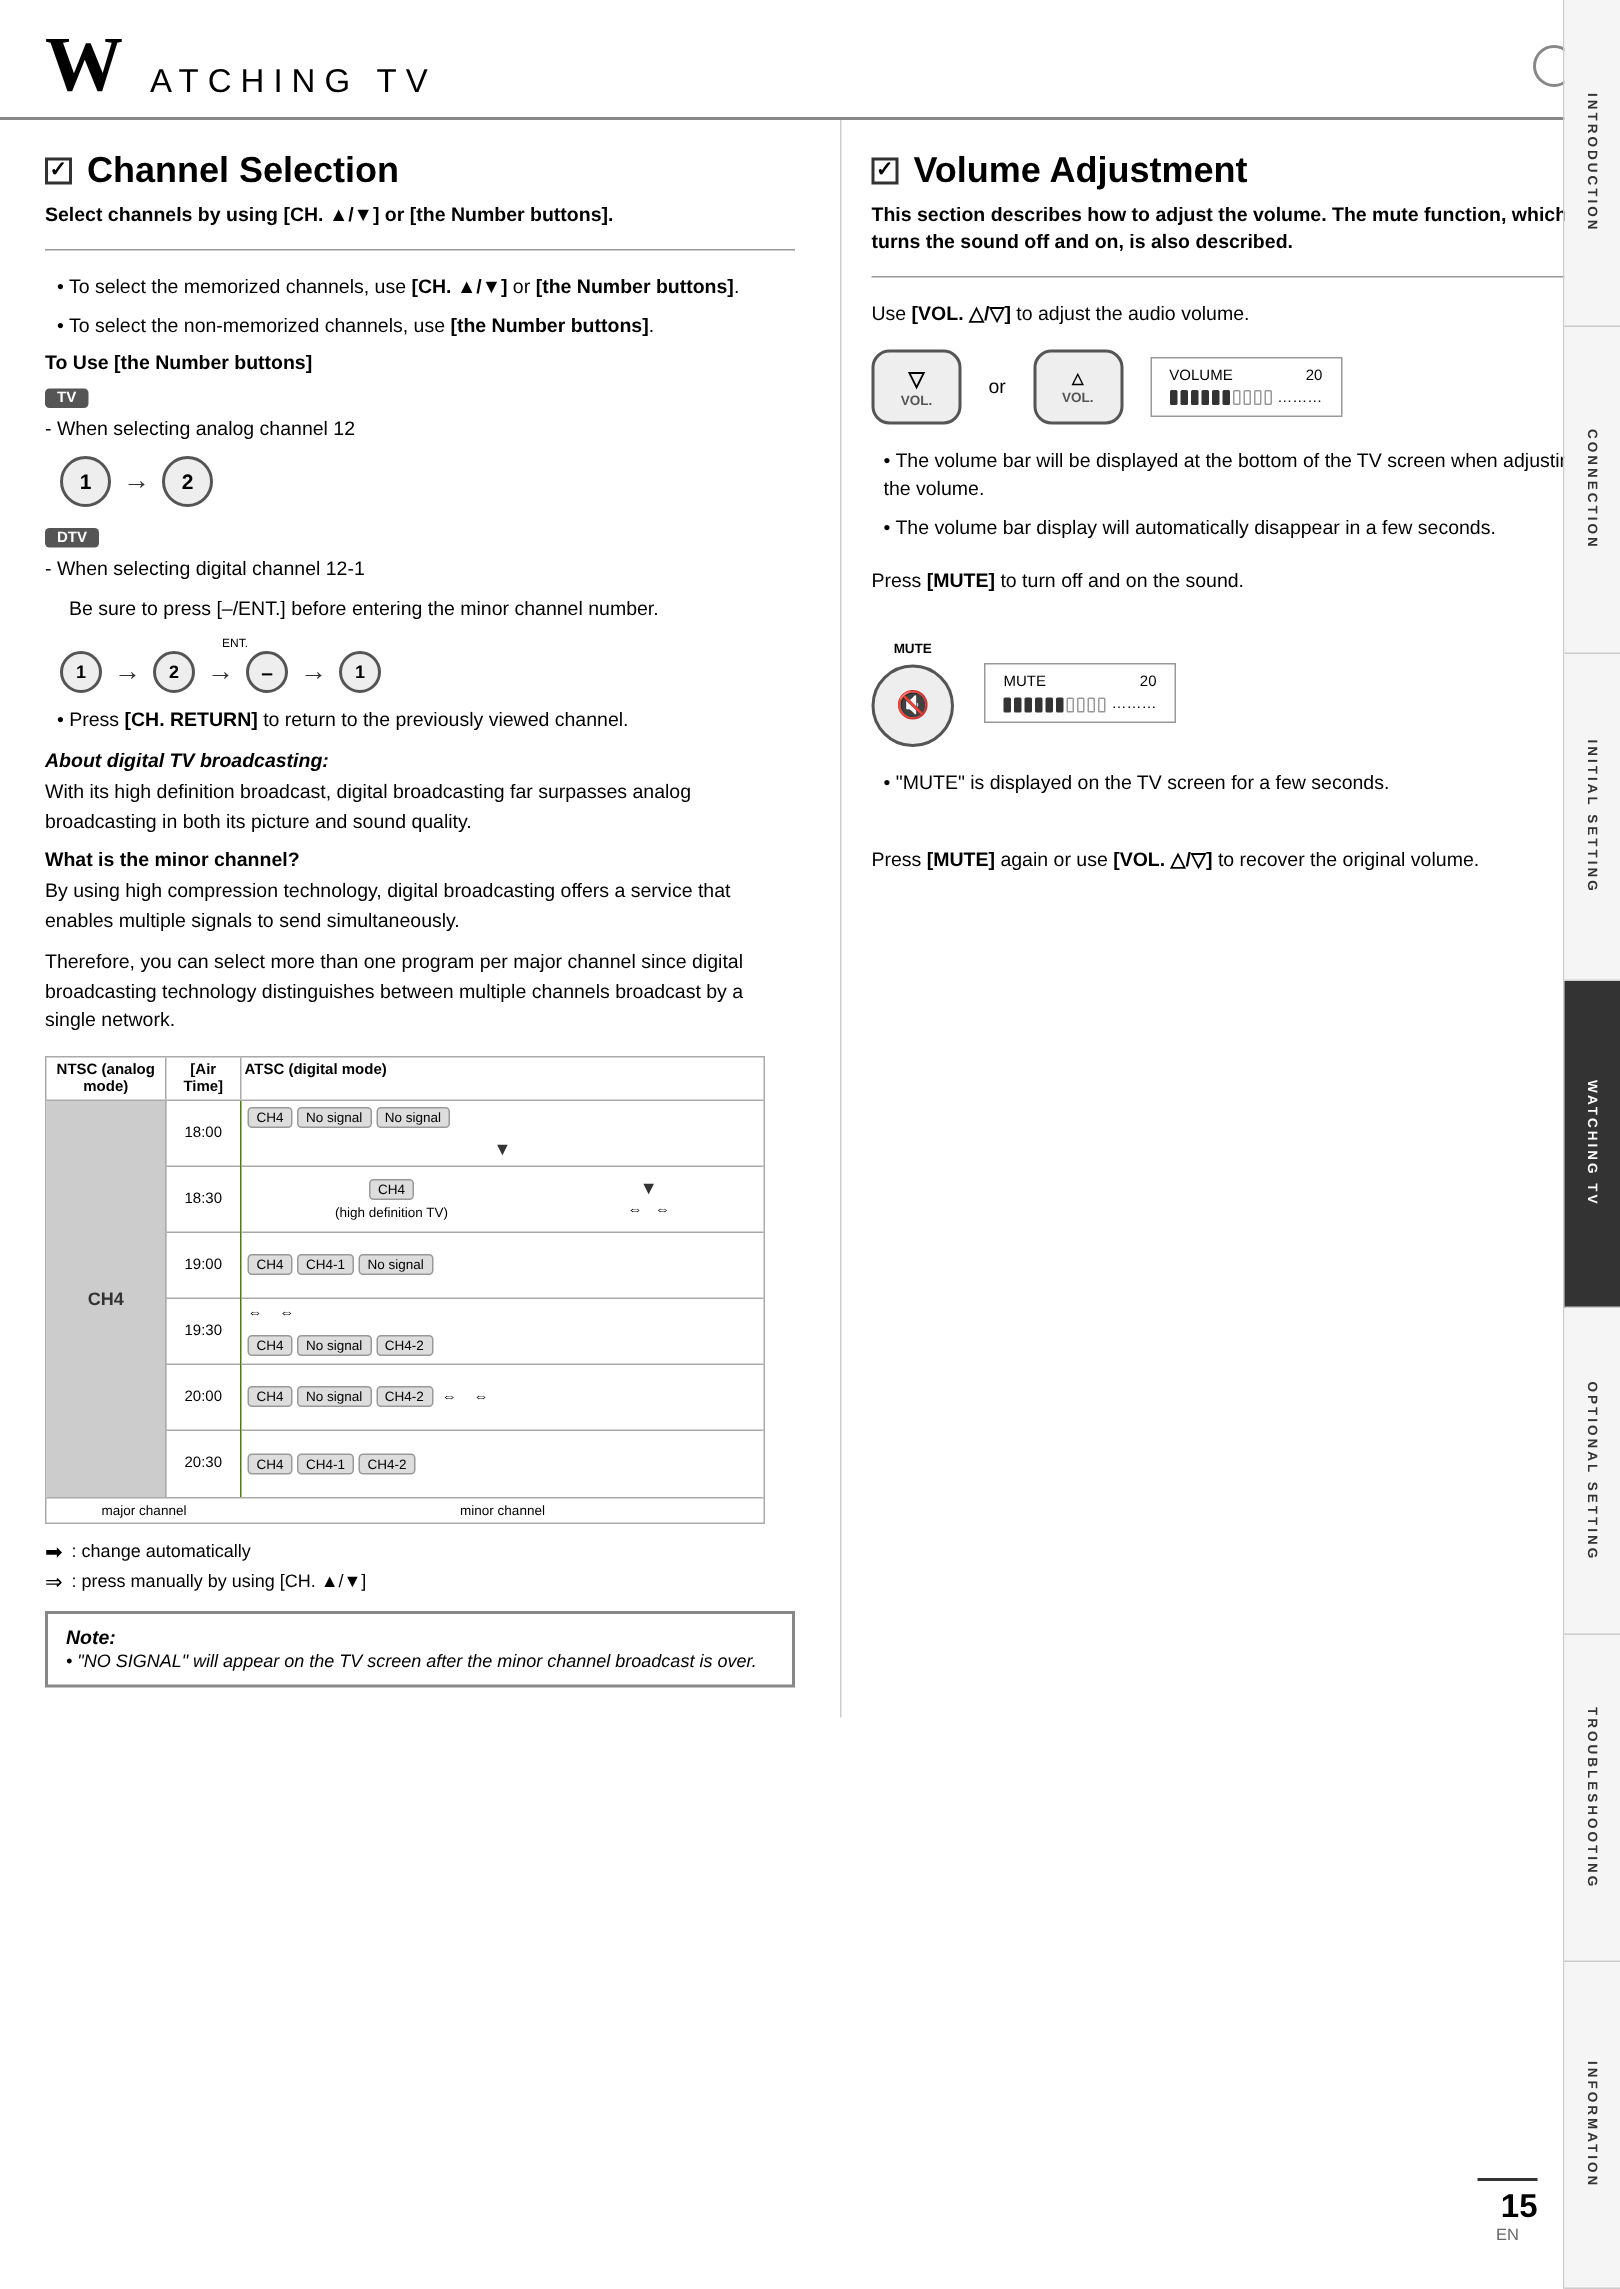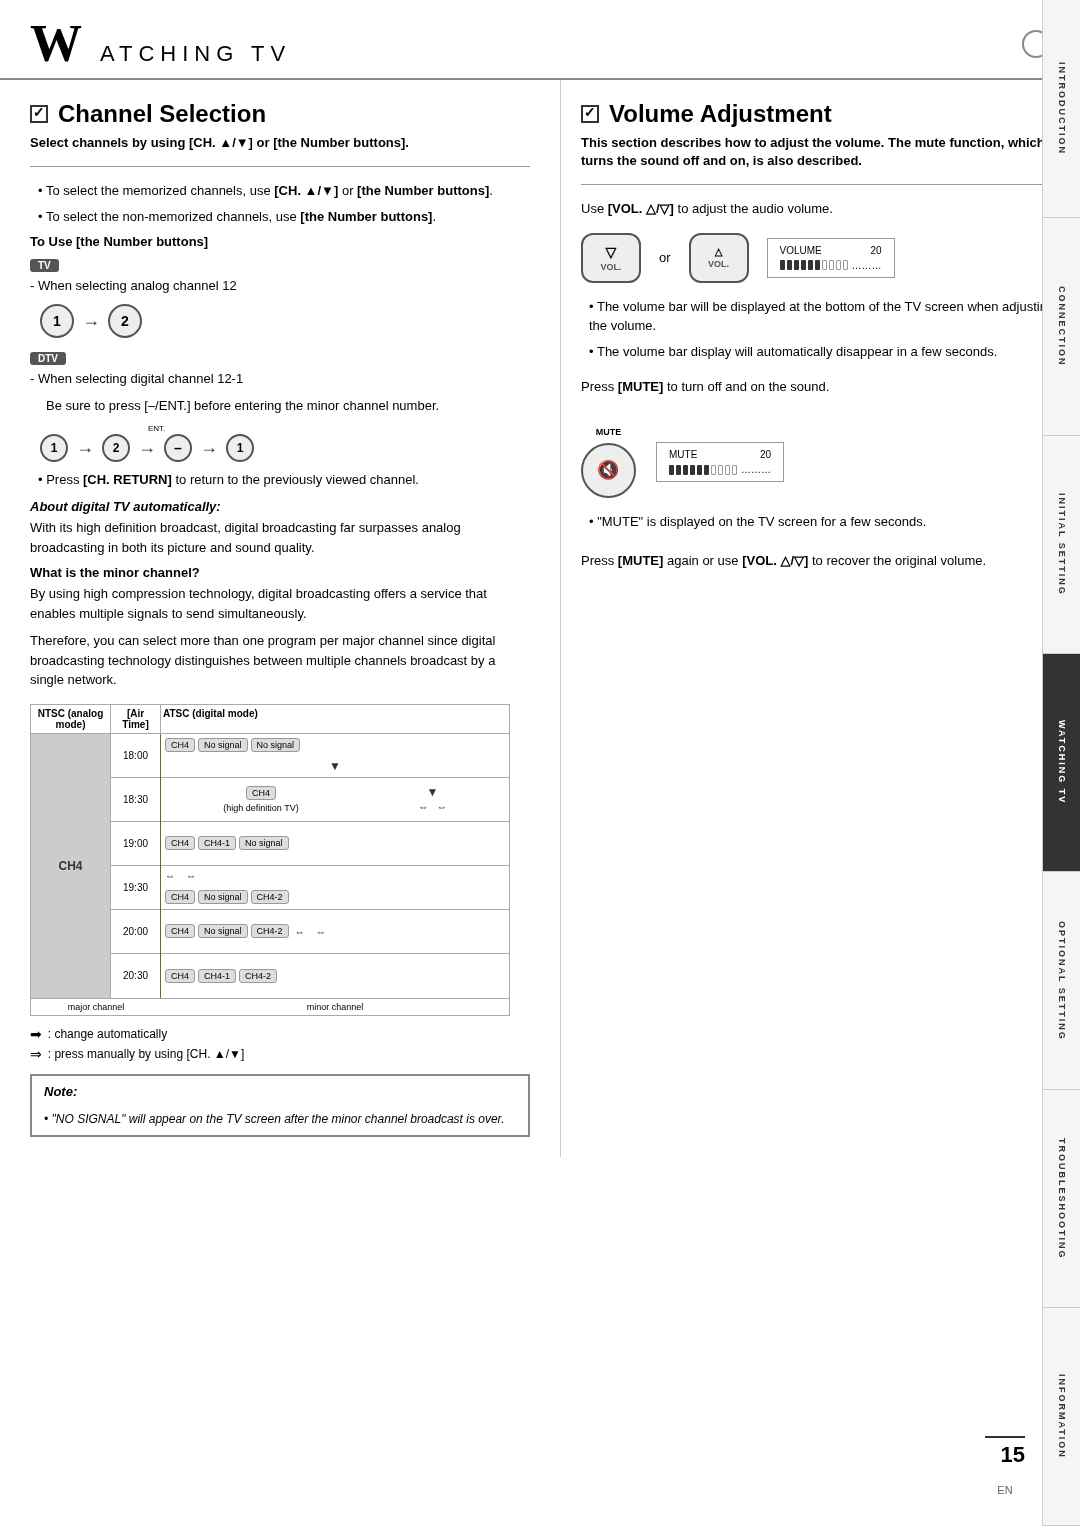--- a/index.html
+++ b/index.html
@@ -341,21 +341,21 @@
     .note-box {
       border: 2px solid #888;
       padding: 8px 12px;
       margin-top: 12px;
       background: #fff;
     }
     .note-title {
       font-style: italic;
       font-weight: bold;
       font-size: 13px;
-      margin-bottom: 12px;
+      margin-bottom: 0;
     }
     .note-text {
       font-size: 12px;
       font-style: italic;
       line-height: 1.4;
     }
 
     
     .vol-diagram {
       display: flex;
@@ -513,21 +513,21 @@
         <div class="btn-small">1</div>
       </div>
     </div>
 
     
     <div class="body-text bullet">
       Press <span class="bold">[CH. RETURN]</span> to return to the previously viewed channel.
     </div>
 
     
-    <div class="italic-heading">About digital TV automatically:</div>
+    <div class="italic-heading">About digital TV broadcasting:</div>
     <div class="body-text">With its high definition broadcast, digital broadcasting far surpasses analog broadcasting in both its picture and sound quality.</div>
 
     <div class="heading-sub">What is the minor channel?</div>
     <div class="body-text">By using high compression technology, digital broadcasting offers a service that enables multiple signals to send simultaneously.</div>
     <div class="body-text">Therefore, you can select more than one program per major channel since digital broadcasting technology distinguishes between multiple channels broadcast by a single network.</div>
 
     
     <div class="channel-diagram">
 
       <div class="ch-header">
@@ -703,34 +703,34 @@
           <div class="vol-dot-empty"></div>
           <div class="vol-dot-empty"></div>
           <div class="vol-dot-empty"></div>
           <span style="font-size:10px; margin-left:2px;">………</span>
         </div>
       </div>
     </div>
 
     <div class="body-text bullet">"MUTE" is displayed on the TV screen for a few seconds.</div>
 
-    <div class="body-text" style="margin-top:20px;">
+    <div class="body-text" style="margin-top:32px;">
       Press <span class="bold">[MUTE]</span> again or use <span class="bold">[VOL. △/▽]</span> to recover the original volume.
     </div>
 
   </div>
 
 </div>
 
 <div class="right-sidebar">
   <div class="sidebar-tab">INTRODUCTION</div>
   <div class="sidebar-tab">CONNECTION</div>
   <div class="sidebar-tab">INITIAL SETTING</div>
   <div class="sidebar-tab active">WATCHING TV</div>
   <div class="sidebar-tab">OPTIONAL SETTING</div>
   <div class="sidebar-tab">TROUBLESHOOTING</div>
   <div class="sidebar-tab">INFORMATION</div>
 </div>
 
 <div style="position:absolute; bottom:30px; right:55px; text-align:center;">
   <div style="font-size:22px; font-weight:bold; border-top:2px solid #333; padding-top:4px; min-width:40px; text-align:right;">15</div>
-  <div style="font-size:11px; color:#666;margin-top:16px;">EN</div>
+  <div style="font-size:11px; color:#666;">EN</div>
 </div>
 
 </body></html>

